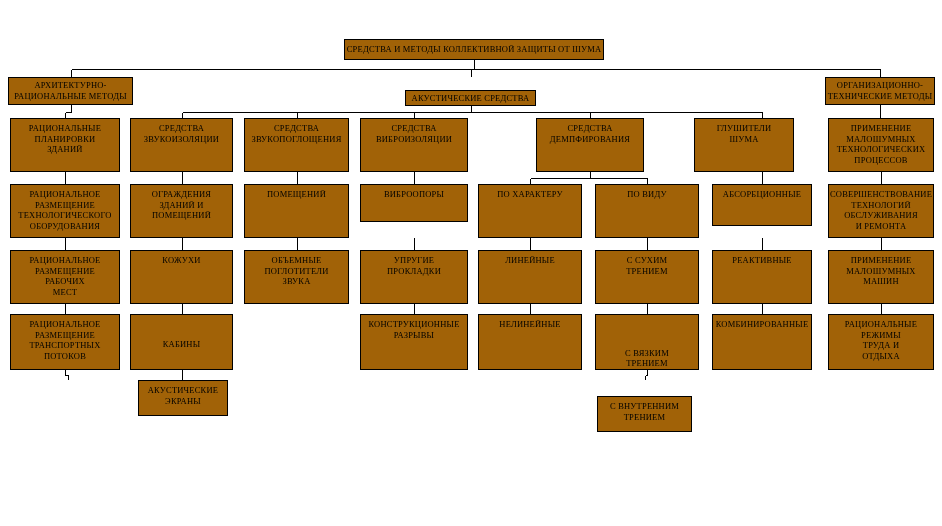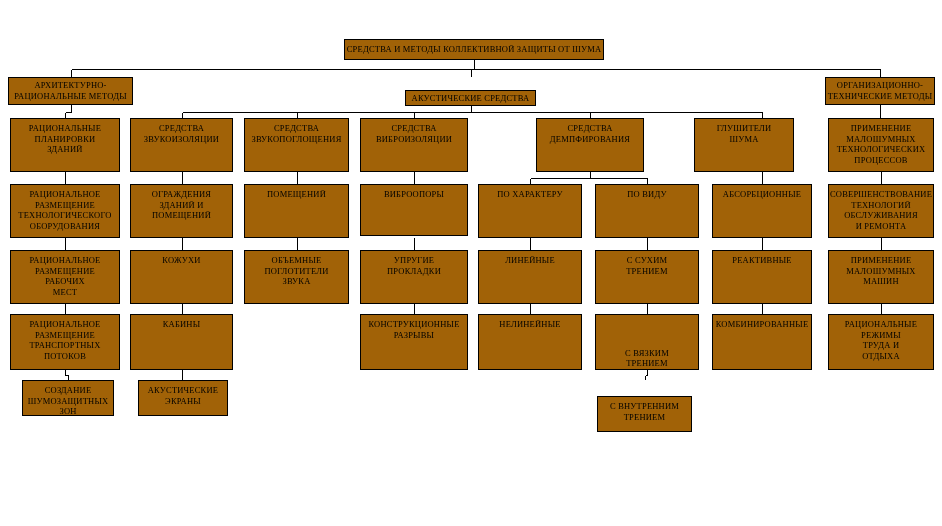--- a/index.html
+++ b/index.html
@@ -154,30 +154,30 @@
 ОБОРУДОВАНИЯ</span>
     </div>
     <div class="node" style="left: 130px; top: 184px; width: 103px; height: 54px; border-color: rgb(0, 0, 0);">
       <span class="label" style="color: rgb(0, 0, 0);">ОГРАЖДЕНИЯ
 ЗДАНИЙ И
 ПОМЕЩЕНИЙ</span>
     </div>
     <div class="node" style="left: 244px; top: 184px; width: 105px; height: 54px; border-color: rgb(0, 0, 0);">
       <span class="label" style="color: rgb(0, 0, 0);">ПОМЕЩЕНИЙ</span>
     </div>
-    <div class="node" style="left: 360px; top: 184px; width: 108px; height: 52px; border-color: rgb(0, 0, 0);">
+    <div class="node" style="left: 360px; top: 184px; width: 108px; height: 38px; border-color: rgb(0, 0, 0);">
       <span class="label" style="color: rgb(0, 0, 0);">ВИБРООПОРЫ</span>
     </div>
     <div class="node" style="left: 478px; top: 184px; width: 104px; height: 54px; border-color: rgb(0, 0, 0);">
       <span class="label" style="color: rgb(0, 0, 0);">ПО ХАРАКТЕРУ</span>
     </div>
     <div class="node" style="left: 595px; top: 184px; width: 104px; height: 54px; border-color: rgb(0, 0, 0);">
       <span class="label" style="color: rgb(0, 0, 0);">ПО ВИДУ</span>
     </div>
-    <div class="node" style="left: 712px; top: 184px; width: 100px; height: 54px; border-color: rgb(0, 0, 0);">
+    <div class="node" style="left: 712px; top: 184px; width: 100px; height: 42px; border-color: rgb(0, 0, 0);">
       <span class="label" style="color: rgb(0, 0, 0);">АБСОРБЦИОННЫЕ</span>
     </div>
     <div class="node" style="left: 828px; top: 184px; width: 106px; height: 54px; border-color: rgb(0, 0, 0);">
       <span class="label" style="color: rgb(0, 0, 0);">СОВЕРШЕНСТВОВАНИЕ
 ТЕХНОЛОГИЙ
 ОБСЛУЖИВАНИЯ
 И РЕМОНТА</span>
     </div>
     <div class="node" style="left: 10px; top: 250px; width: 110px; height: 54px; border-color: rgb(0, 0, 0);">
       <span class="label" style="color: rgb(0, 0, 0);">РАЦИОНАЛЬНОЕ
@@ -211,21 +211,21 @@
       <span class="label" style="color: rgb(0, 0, 0);">ПРИМЕНЕНИЕ
 МАЛОШУМНЫХ
 МАШИН</span>
     </div>
     <div class="node" style="left: 10px; top: 314px; width: 110px; height: 56px; border-color: rgb(0, 0, 0);">
       <span class="label" style="color: rgb(0, 0, 0);">РАЦИОНАЛЬНОЕ
 РАЗМЕЩЕНИЕ
 ТРАНСПОРТНЫХ
 ПОТОКОВ</span>
     </div>
-    <div class="node" style="left: 130px; top: 314px; width: 103px; height: 56px; border-color: rgb(0, 0, 0);">
+    <div class="node" style="left: 130px; top: 314px; width: 103px; height: 56px; border-color: rgb(0, 0, 0); align-items: center;">
       <span class="label" style="color: rgb(0, 0, 0);">КАБИНЫ</span>
     </div>
     <div class="node" style="left: 360px; top: 314px; width: 108px; height: 56px; border-color: rgb(0, 0, 0);">
       <span class="label" style="color: rgb(0, 0, 0);">КОНСТРУКЦИОННЫЕ
 РАЗРЫВЫ</span>
     </div>
     <div class="node" style="left: 478px; top: 314px; width: 104px; height: 56px; border-color: rgb(0, 0, 0);">
       <span class="label" style="color: rgb(0, 0, 0);">НЕЛИНЕЙНЫЕ</span>
     </div>
     <div class="node" style="left: 595px; top: 314px; width: 104px; height: 56px; border-color: rgb(0, 0, 0); align-items: flex-end;">
@@ -234,25 +234,20 @@
     </div>
     <div class="node" style="left: 712px; top: 314px; width: 100px; height: 56px; border-color: rgb(0, 0, 0);">
       <span class="label" style="color: rgb(0, 0, 0);">КОМБИНИРОВАННЫЕ</span>
     </div>
     <div class="node" style="left: 828px; top: 314px; width: 106px; height: 56px; border-color: rgb(0, 0, 0);">
       <span class="label" style="color: rgb(0, 0, 0);">РАЦИОНАЛЬНЫЕ
 РЕЖИМЫ
 ТРУДА И
 ОТДЫХА</span>
     </div>
-    <div class="node" style="left: 22px; top: 380px; width: 92px; height: 36px; border-color: rgb(0, 0, 0);">
-      <span class="label" style="color: rgb(0, 0, 0);">СОЗДАНИЕ
-ШУМОЗАЩИТНЫХ
-ЗОН</span>
-    </div>
     <div class="node" style="left: 138px; top: 380px; width: 90px; height: 36px; border-color: rgb(0, 0, 0);">
       <span class="label" style="color: rgb(0, 0, 0);">АКУСТИЧЕСКИЕ
 ЭКРАНЫ</span>
     </div>
     <div class="node" style="left: 597px; top: 396px; width: 95px; height: 36px; border-color: rgb(0, 0, 0);">
       <span class="label" style="color: rgb(0, 0, 0);">С ВНУТРЕННИМ
 ТРЕНИЕМ</span>
     </div>
   </div>
 

